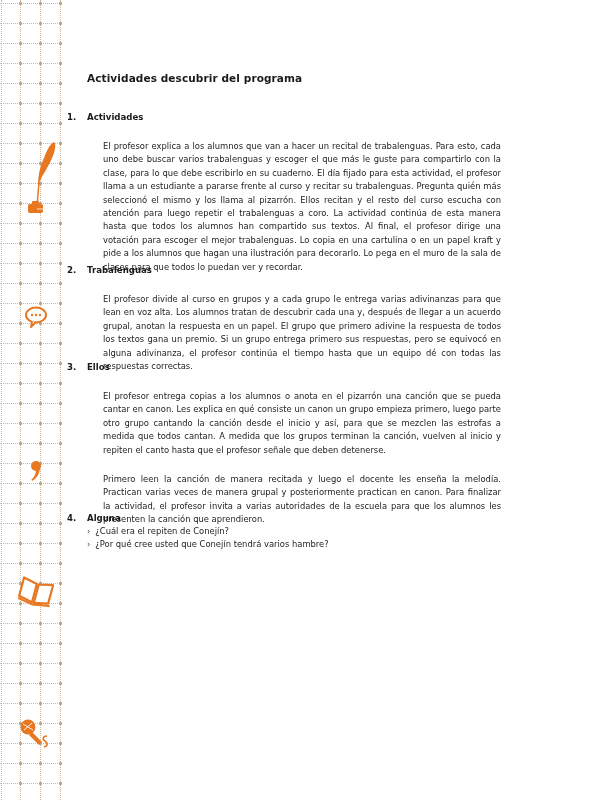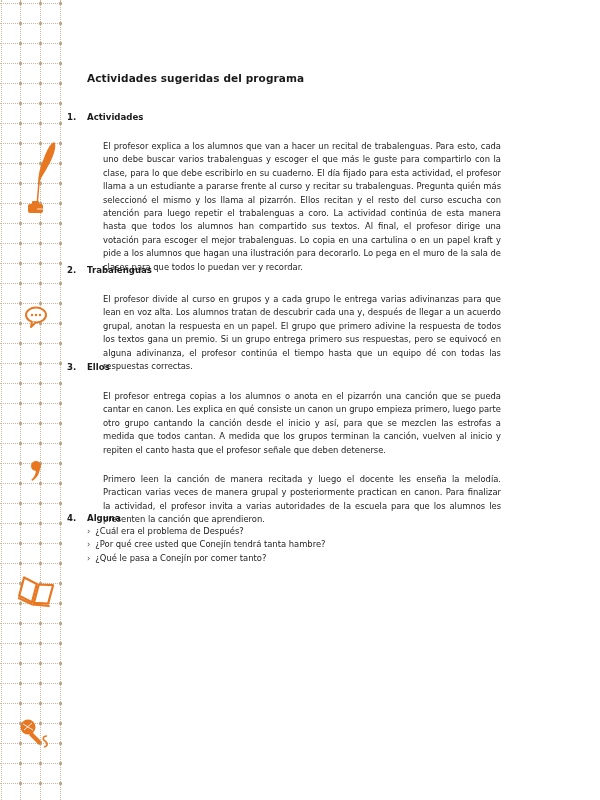--- a/index.html
+++ b/index.html
@@ -248,21 +248,21 @@
 </div>
 <div class="icon" style="left:18px;top:718px;">
   <svg width="36" height="32" viewBox="0 0 36 32">
     <circle cx="10" cy="9" r="7.5" fill="#e87722"></circle>
     <path d="M5 6 L15 12 M6 12 L14 5" stroke="#fff" stroke-width="0.9"></path>
     <path d="M14 14 L24 24 L21 27 L11 17 Z" fill="#e87722"></path>
     <path d="M29 18 C25 18 24 21 27 23 C30 25 30 28 26 29" fill="none" stroke="#e87722" stroke-width="1.6"></path>
   </svg>
 </div>
 
-<div class="title">Actividades sugeridas del programa</div>
+<div class="title">Actividades descubrir del programa</div>
 
 <div class="section" style="top:111px;">
   <div class="sec-head">
     <span class="sec-num">1.</span>
     <span>Actividades</span>
   </div>
   <div class="sec-body">
     <p>El profesor explica a los alumnos que van a hacer un recital de trabalenguas. Para esto, cada uno debe buscar varios trabalenguas y escoger el que más le guste para compartirlo con la clase, para lo que debe escribirlo en su cuaderno. El día fijado para esta actividad, el profesor llama a un estudiante a pararse frente al curso y recitar su trabalenguas. Pregunta quién más seleccionó el mismo y los llama al pizarrón. Ellos recitan y el resto del curso escucha con atención para luego repetir el trabalenguas a coro. La actividad continúa de esta manera hasta que todos los alumnos han compartido sus textos. Al final, el profesor dirige una votación para escoger el mejor trabalenguas. Lo copia en una cartulina o en un papel kraft y pide a los alumnos que hagan una ilustración para decorarlo. Lo pega en el muro de la sala de clases para que todos lo puedan ver y recordar.</p>
   </div>
 </div>
@@ -288,18 +288,17 @@
   </div>
 </div>
 
 <div class="section" style="top:512px;">
   <div class="sec-head">
     <span class="sec-num">4.</span>
     <span>Alguna</span>
   </div>
   <div class="sec-body">
     <ul class="qlist">
-      <li>¿Cuál era el problema de Después?</li>
-      <li>¿Por qué cree usted que Conejín tendrá tanta hambre?</li>
-      <li>¿Qué le pasa a Conejín por comer tanto?</li>
+      <li>¿Cuál era el repiten de Conejín?</li>
+      <li>¿Por qué cree usted que Conejín tendrá varios hambre?</li>
     </ul>
   </div>
 </div>
 
 </body></html>

